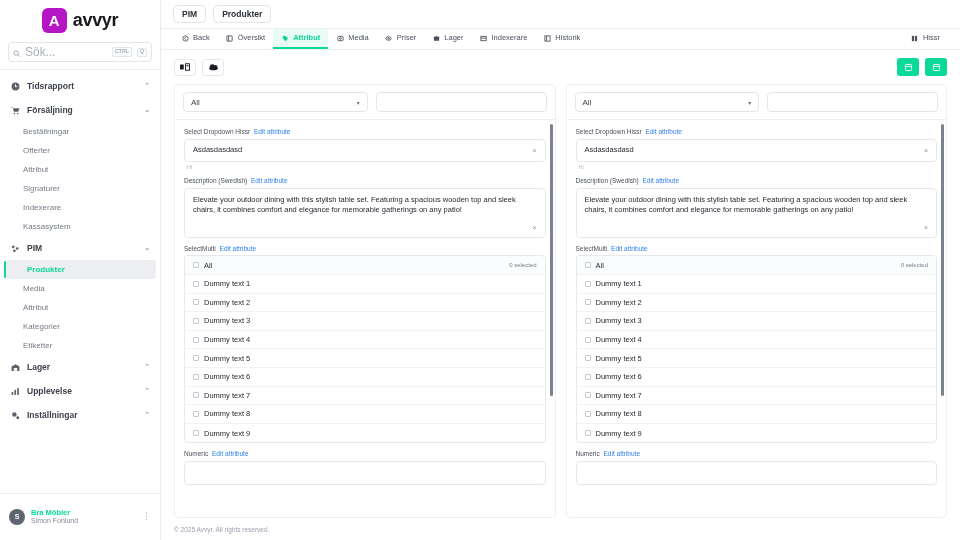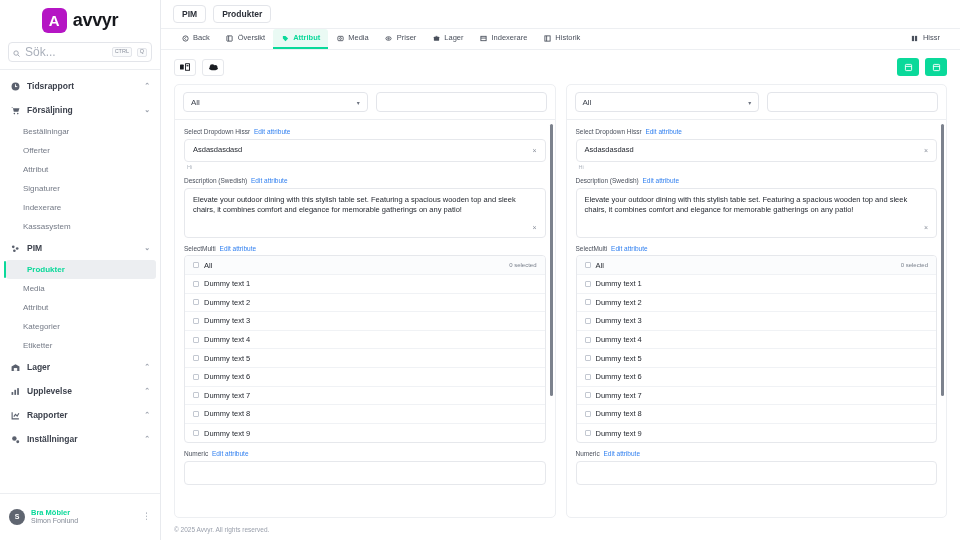--- a/index.html
+++ b/index.html
@@ -287,32 +287,20 @@
                 <rect x="1" y="9" width="3" height="5"></rect>
                 <rect x="6" y="5" width="3" height="9"></rect>
                 <rect x="11" y="2" width="3" height="12"></rect>
               </svg>
           </span>
           <span>Upplevelse</span>
           <span class="chev">⌃</span>
         </div>
       </div>
 
-      <div class="nav-group">
-        <div class="nav-top">
-          <span class="nav-ico">
-            <svg width="9" height="9" viewBox="0 0 16 16" fill="none" stroke="#5b616e" stroke-width="2">
-                <path d="M2 2v12h12"></path>
-                <path d="M5 10l3-4 3 3 3-5"></path>
-              </svg>
-          </span>
-          <span>Rapporter</span>
-          <span class="chev">⌃</span>
-        </div>
-      </div>
 
       <div class="nav-group">
         <div class="nav-top">
           <span class="nav-ico">
             <svg width="9" height="9" viewBox="0 0 16 16" fill="#5b616e">
                 <circle cx="6" cy="6" r="4"></circle>
                 <circle cx="12" cy="12" r="2.6"></circle>
               </svg>
           </span>
           <span>Inställningar</span>

